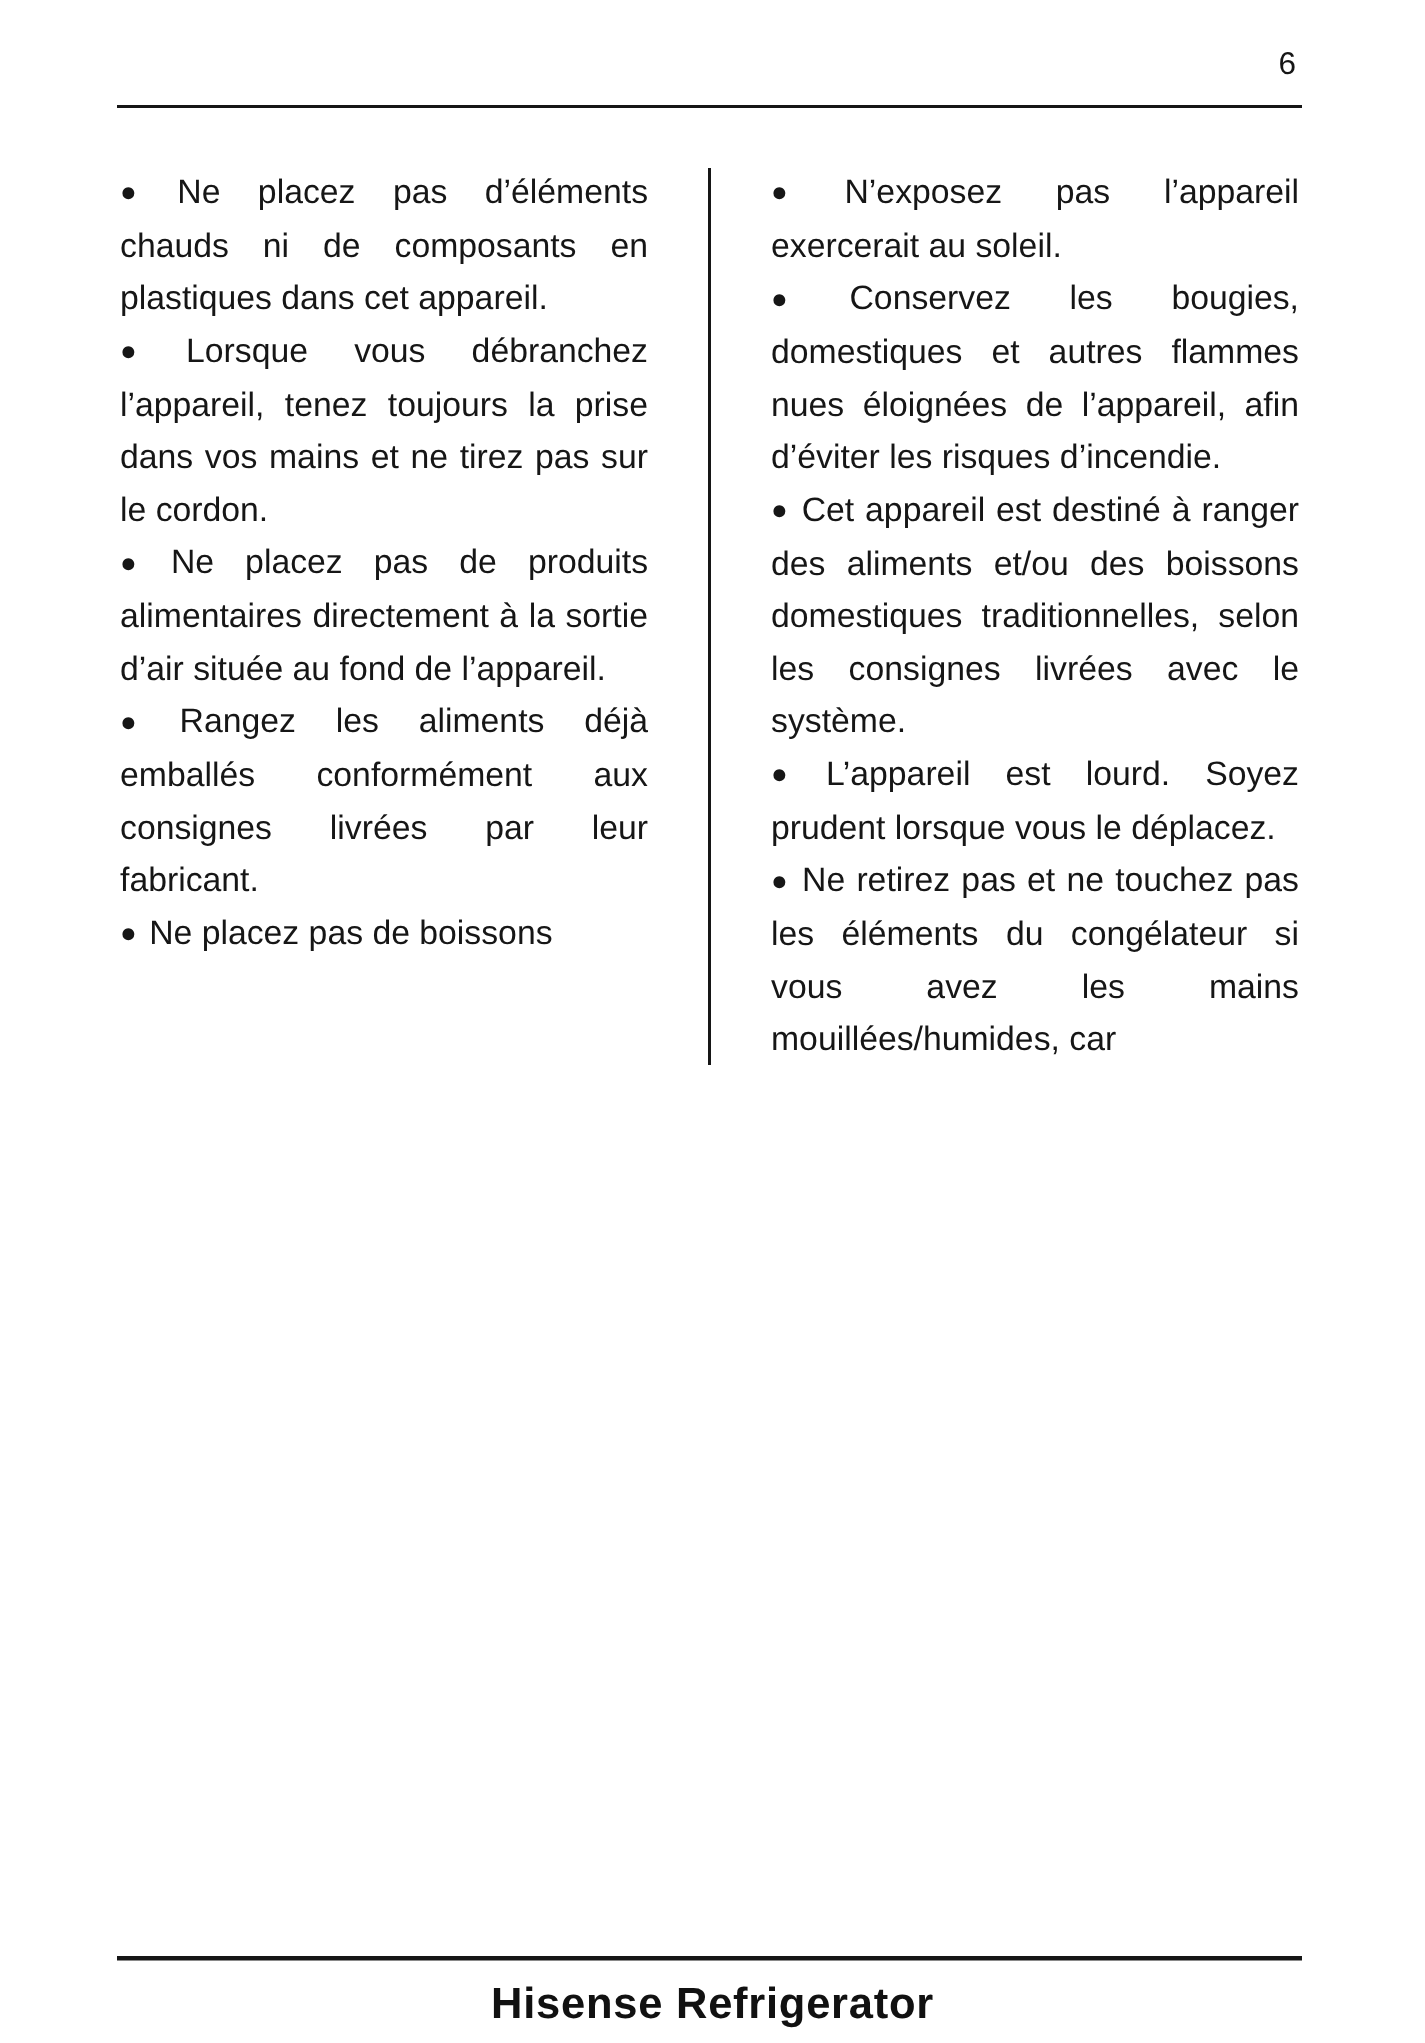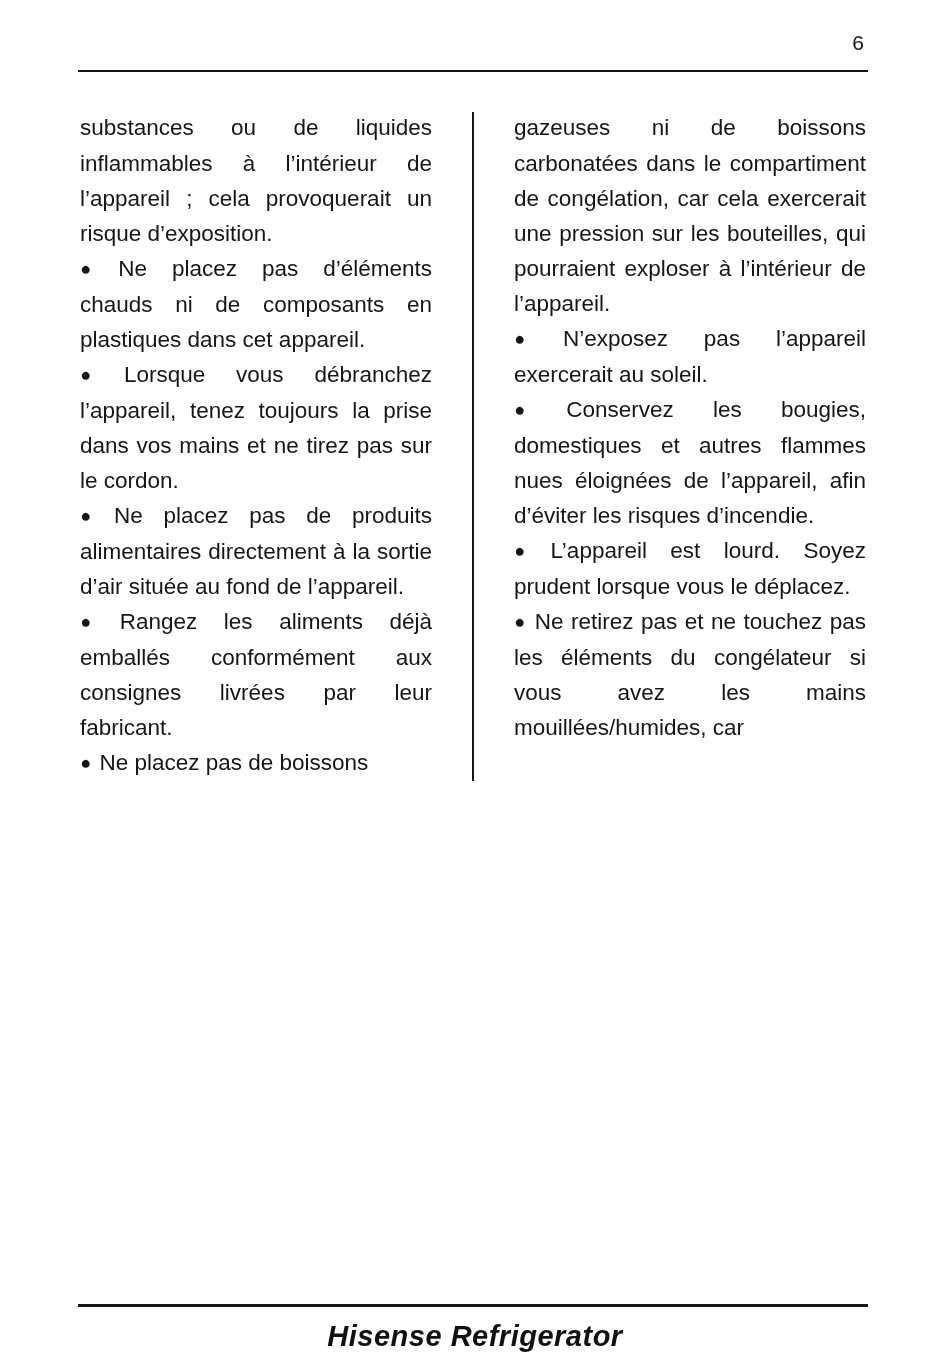--- a/index.html
+++ b/index.html
@@ -72,48 +72,46 @@
     background: #161616;
   }
   .footer-title {
     position: absolute;
     top: 1320px;
     left: 0;
     width: 950px;
     text-align: center;
     font-size: 29px;
     font-weight: bold;
-    font-style: italic;
     letter-spacing: 0.5px;
     color: #111111;
   }
 </style>
 </head>
 <body>
 
 <div class="page-number">6</div>
 <div class="top-rule"></div>
 
 <div class="columns">
 
   <div class="col">
-    <p><span class="bullet"></span><span>substances ou de liquides inflammables à l’intérieur de l’appareil ; cela provoquerait un risque d’exposition.</span></p>
     <p><span class="bullet">●</span><span>Ne placez pas d’éléments chauds ni de composants en plastiques dans cet appareil.</span></p>
     <p><span class="bullet">●</span><span>Lorsque vous débranchez l’appareil, tenez toujours la prise dans vos mains et ne tirez pas sur le cordon.</span></p>
     <p><span class="bullet">●</span><span>Ne placez pas de produits alimentaires directement à la sortie d’air située au fond de l’appareil.</span></p>
     <p><span class="bullet">●</span><span>Rangez les aliments déjà emballés conformément aux consignes livrées par leur fabricant.</span></p>
     <p><span class="bullet">●</span><span>Ne placez pas de boissons</span></p>
   </div>
 
   <div class="col-divider"></div>
 
   <div class="col">
-    <p><span class="bullet"></span><span>gazeuses ni de boissons carbonatées dans le compartiment de congélation, car cela exercerait une pression sur les bouteilles, qui pourraient exploser à l’intérieur de l’appareil.</span></p>
     <p><span class="bullet">●</span><span>N’exposez pas l’appareil exercerait au soleil.</span></p>
     <p><span class="bullet">●</span><span>Conservez les bougies, domestiques et autres flammes nues éloignées de l’appareil, afin d’éviter les risques d’incendie.</span></p>
+    <p><span class="bullet">●</span><span>Cet appareil est destiné à ranger des aliments et/ou des boissons domestiques traditionnelles, selon les consignes livrées avec le système.</span></p>
     <p><span class="bullet">●</span><span>L’appareil est lourd. Soyez prudent lorsque vous le déplacez.</span></p>
     <p><span class="bullet">●</span><span>Ne retirez pas et ne touchez pas les éléments du congélateur si vous avez les mains mouillées/humides, car</span></p>
   </div>
 
 </div>
 
 <div class="footer-rule"></div>
 <div class="footer-title">Hisense Refrigerator</div>
 
 </body></html>

